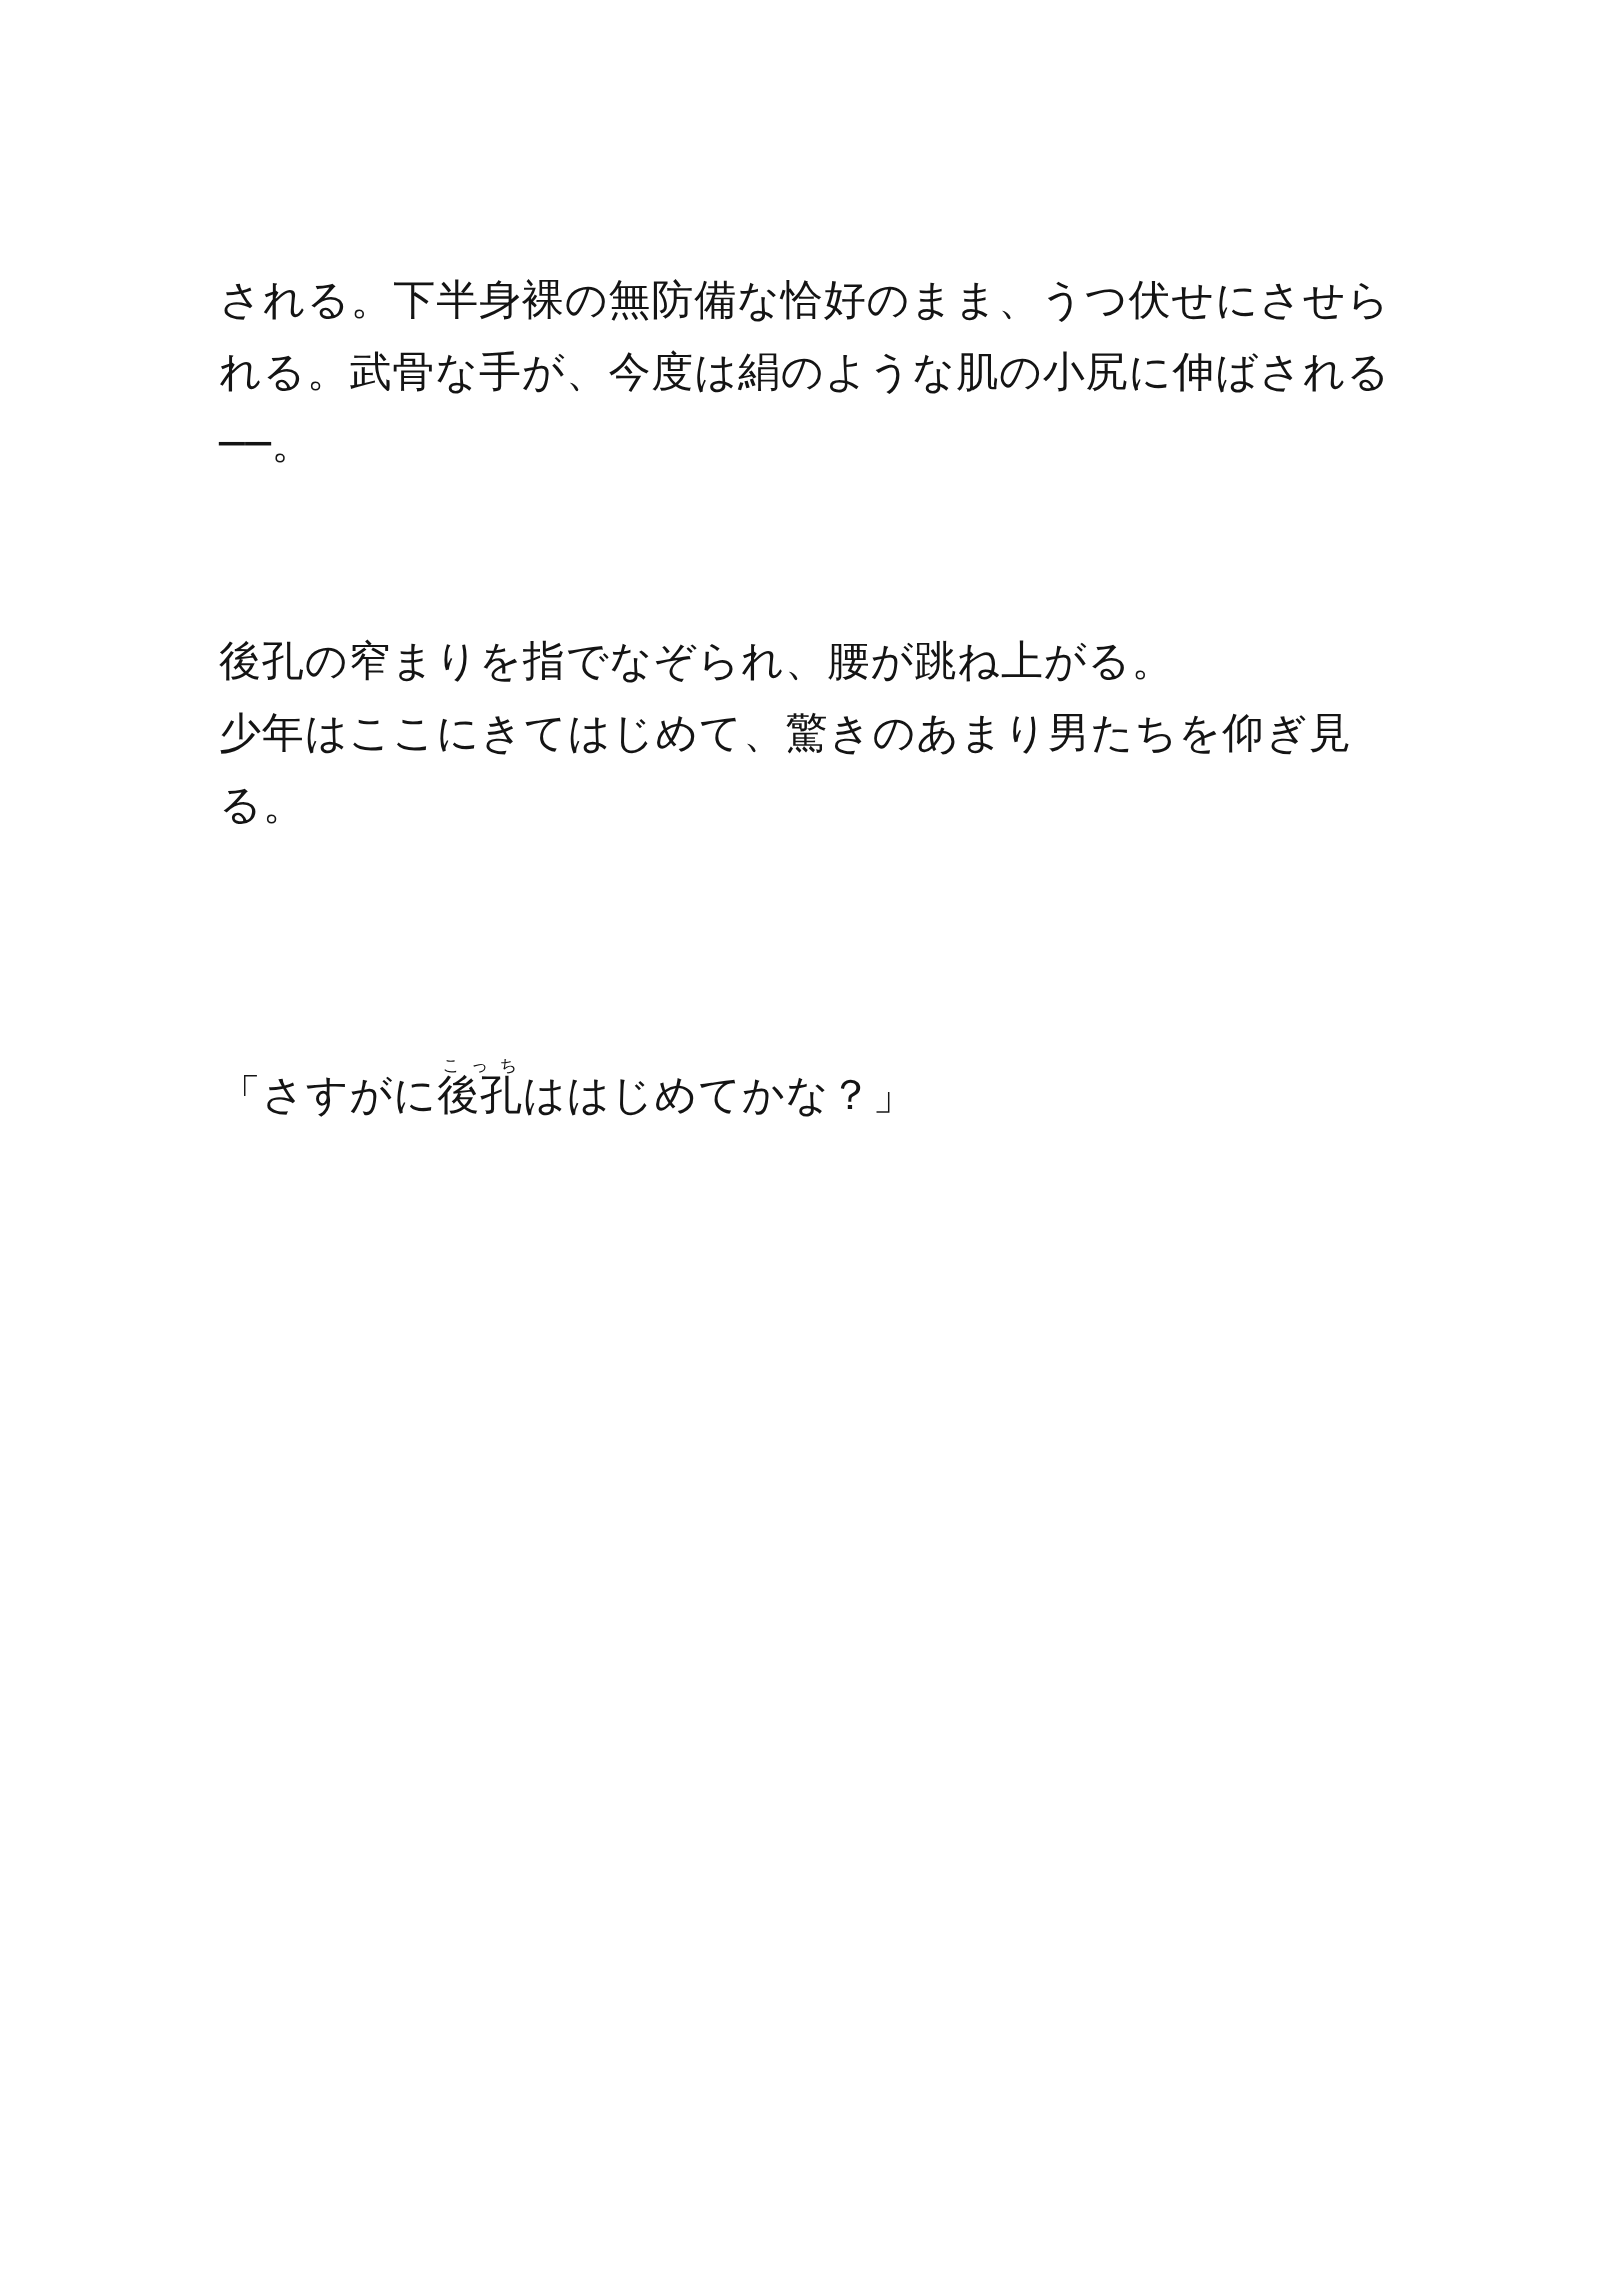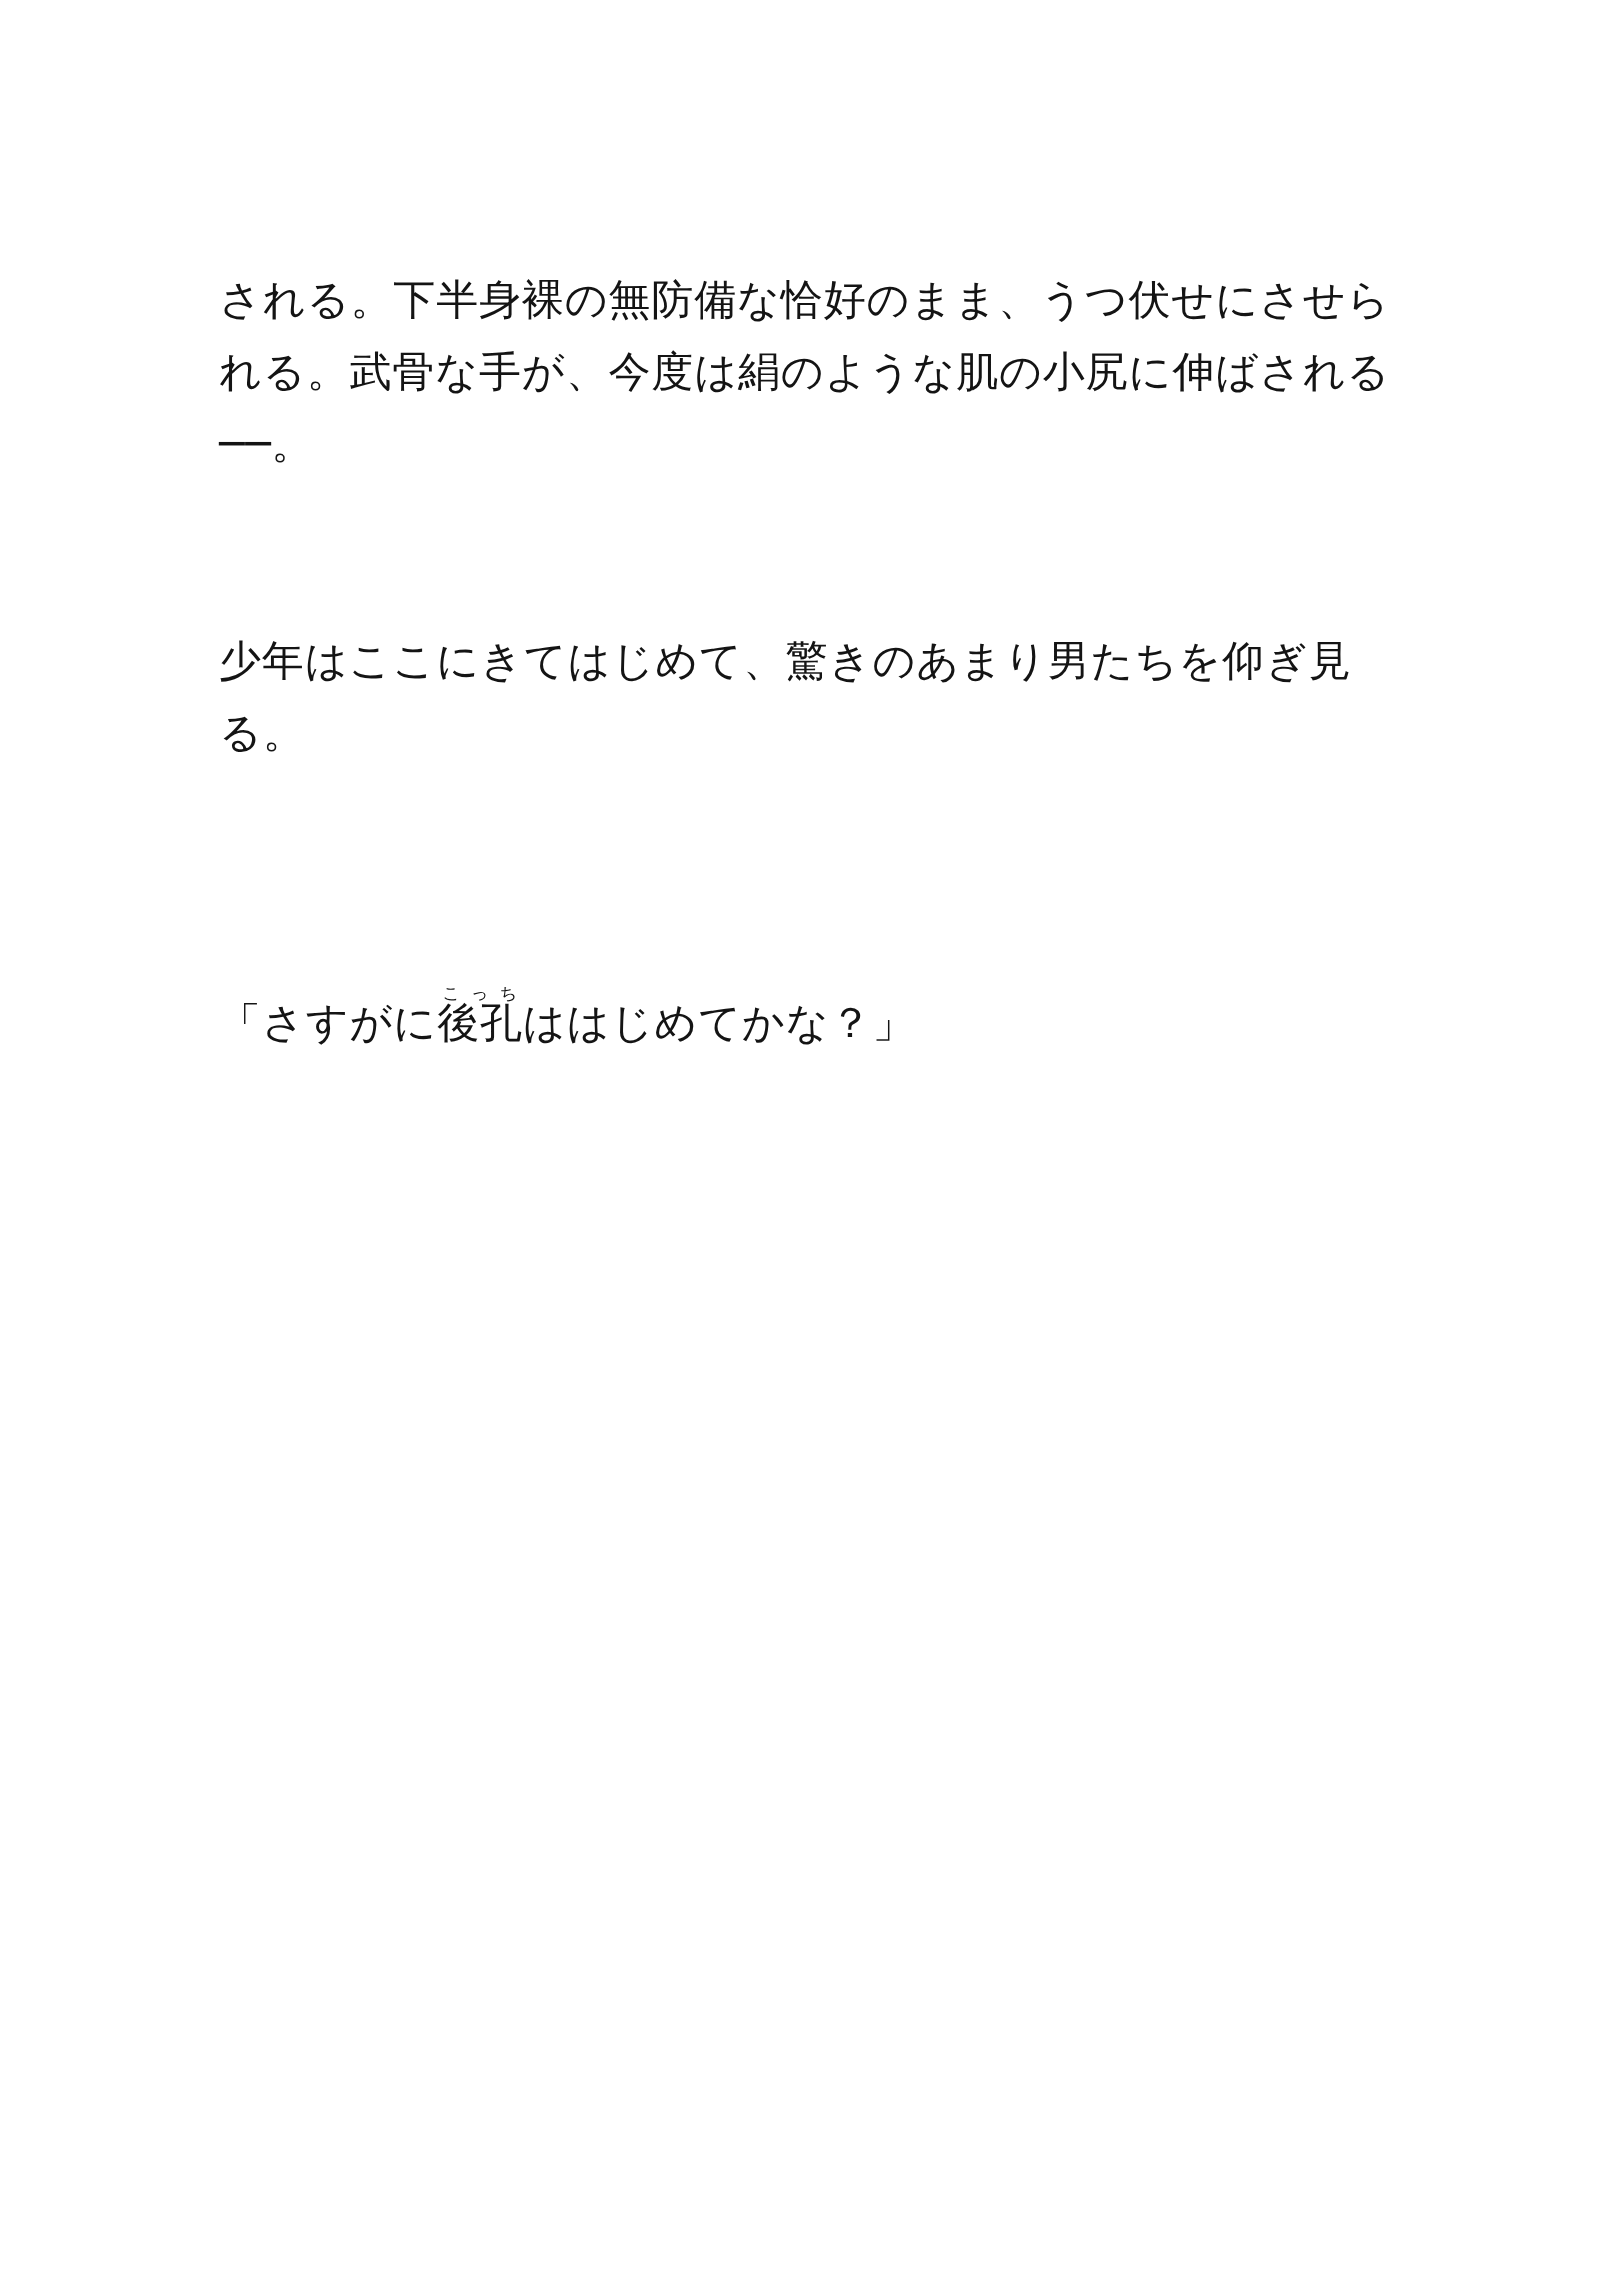--- a/index.html
+++ b/index.html
@@ -76,20 +76,21 @@
 
   <div class="text-column">
 
     <p class="para">される。下半身裸の無防備な恰好のまま、うつ伏せにさせられる。武骨な手が、今度は絹のような肌の小尻に伸ばされる──。</p>
 
     <div class="gap-lg"></div>
 
 
     <div class="gap-lg"></div>
 
+    <p class="para">後孔の窄まりを指でなぞられ、腰が跳ね上がる。</p>
 
     <p class="para">少年はここにきてはじめて、驚きのあまり男たちを仰ぎ見る。</p>
 
     <div class="gap-lg"></div>
 
 
     <div class="gap-lg"></div>
 
 
     <div class="gap-lg"></div>

